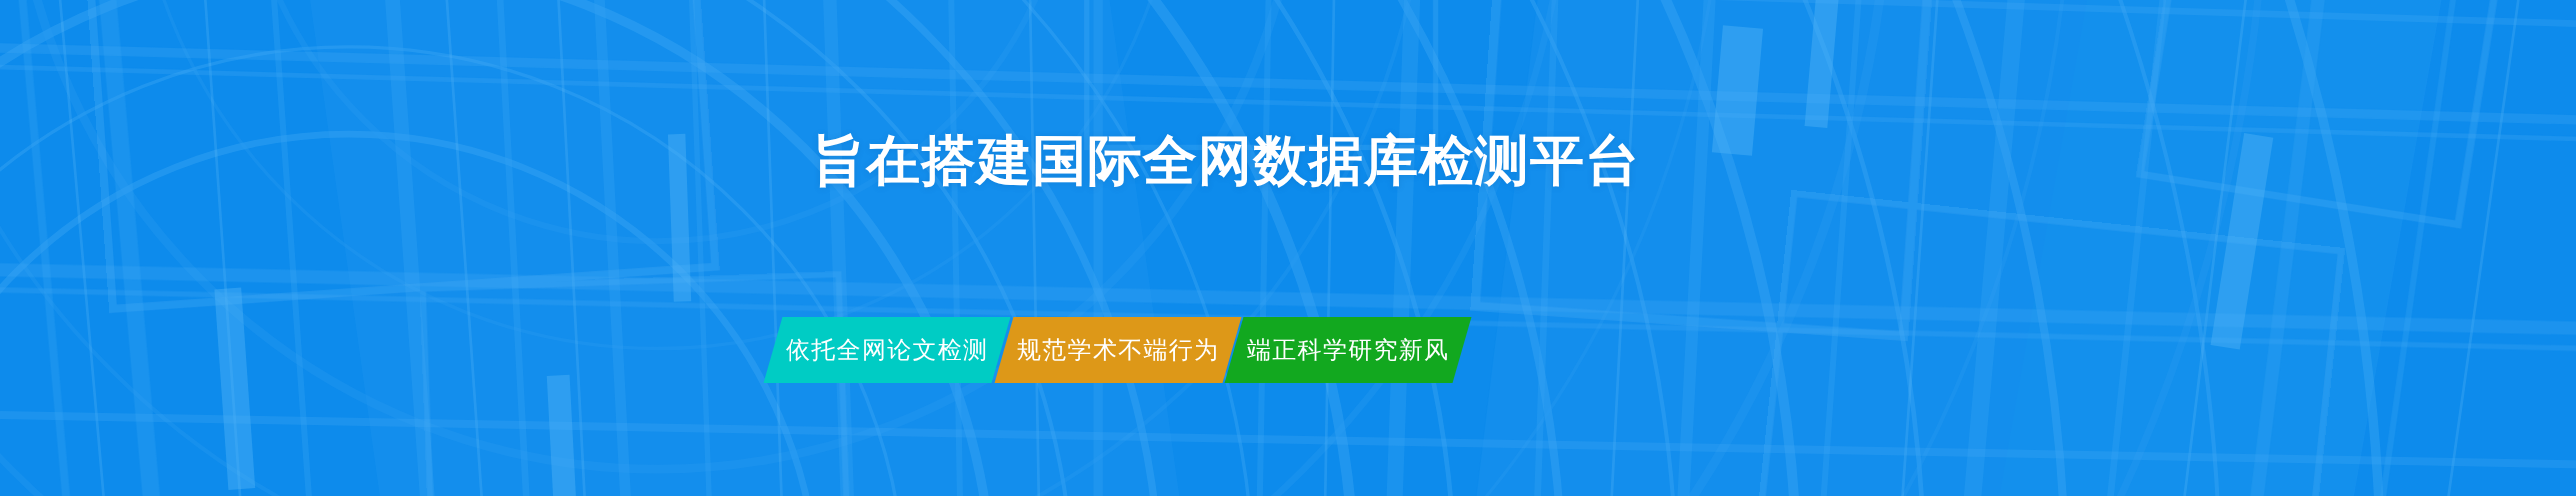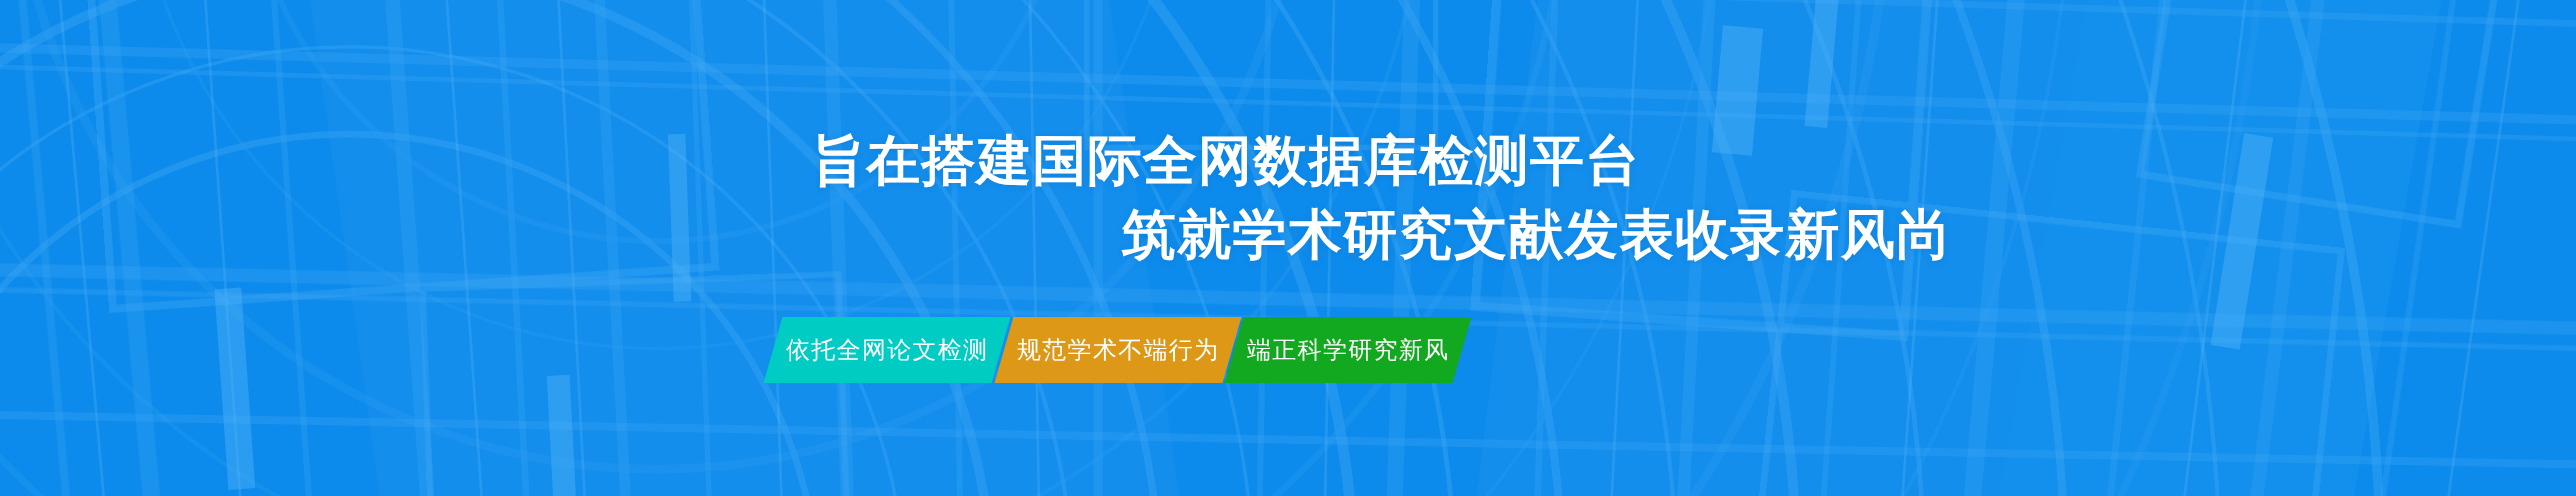--- a/index.html
+++ b/index.html
@@ -217,21 +217,20 @@
           <rect x="1000" y="200" width="26" height="250" transform="rotate(-2 1013 325)"></rect>
           <rect x="820" y="560" width="34" height="190" transform="rotate(-3 837 655)"></rect>
         </g>
 
       </g>
     </svg>
   </div>
 
   <div id="headline">
     <div class="headline-line" id="headline-line-1" style="color: rgb(255, 255, 255);">旨在搭建国际全网数据库检测平台</div>
-    <div class="headline-line" id="headline-line-2" style="color: rgb(255, 255, 255);">筑就学术研究文献发表收录新风尚</div>
   </div>
 
   <div id="tag-strip">
 
     <div class="tag" id="tag-0" style="background:#00ccc4;">
       <span class="tag-label" style="color: rgb(255, 255, 255);">依托全网论文检测</span>
     </div>
 
     <div class="tag" id="tag-1" style="background:#dd9818;">
       <span class="tag-label" style="color: rgb(255, 255, 255);">规范学术不端行为</span>

